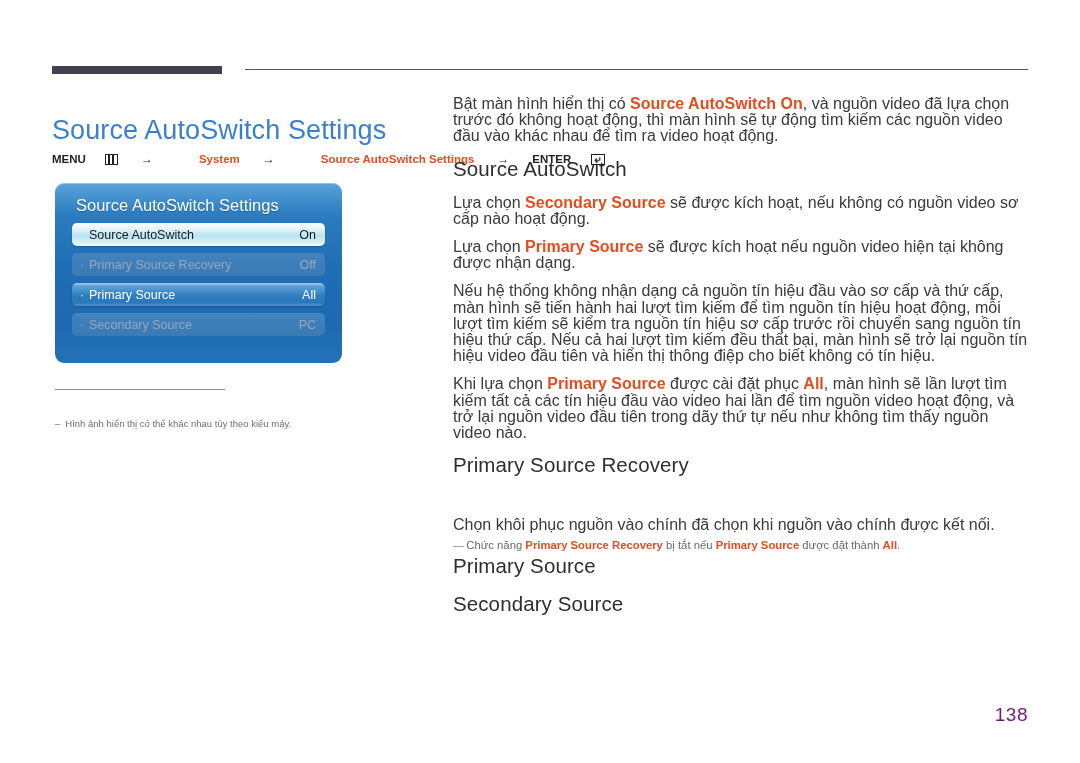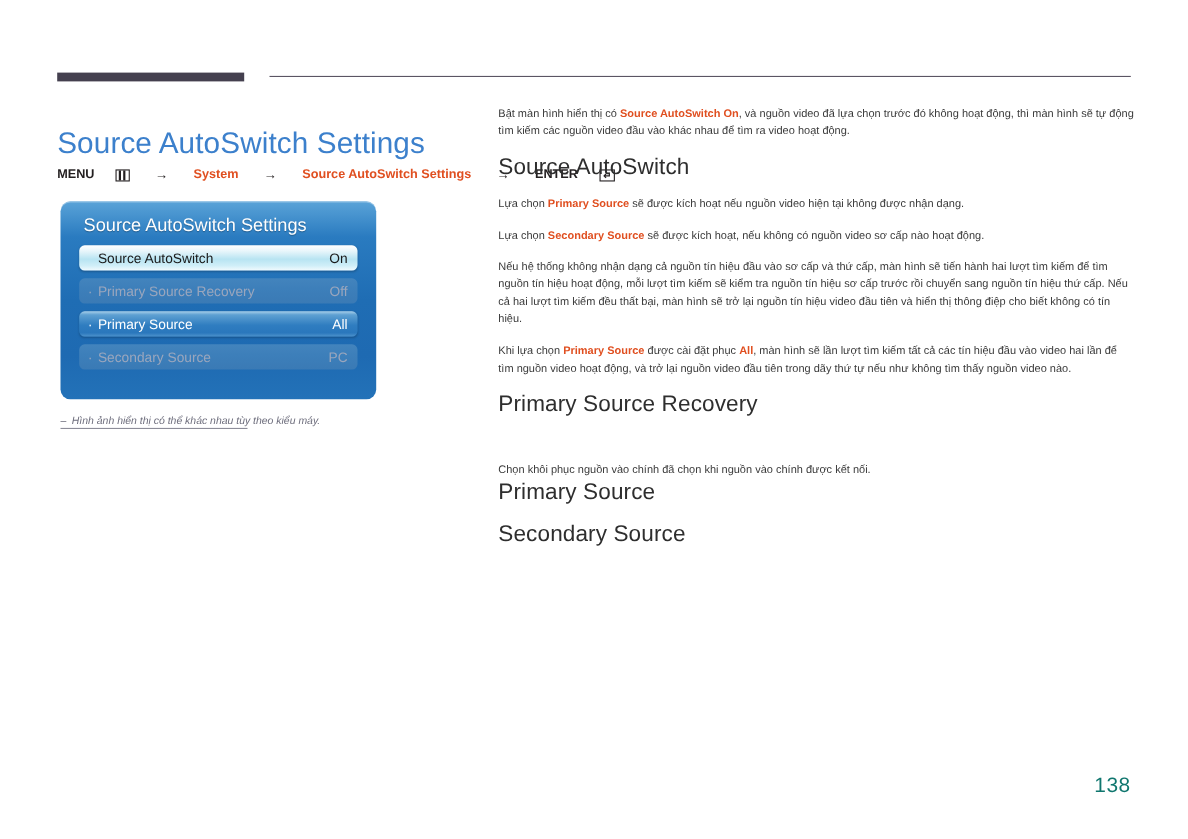--- a/index.html
+++ b/index.html
@@ -36,21 +36,21 @@
     white-space: nowrap;
   }
 
   #breadcrumb {
     position: absolute; left: 52px; top: 152px;
     font-size: 11.5px; font-weight: bold;
     white-space: nowrap;
     display: flex; align-items: center; gap: 18px;
     color: #231f20;
   }
-  #breadcrumb .crumb-orange { color: #e04f20; }
+  #breadcrumb .crumb-orange { color: #e04f20; margin-left: 23px; }
   #breadcrumb .crumb-dark { color: #231f20; }
   #breadcrumb .arrow { color: #231f20; padding: 0 5px; font-weight: normal; font-size: 12px; }
 
   .menu-glyph {
     display: inline-block;
     width: 13px; height: 11px;
     border: 1.6px solid #231f20;
     position: relative;
     margin-left: 1px;
     vertical-align: -1px;
@@ -122,35 +122,34 @@
   #osd-row-1 { top: 70px; }
   #osd-row-2 { top: 100px; }
   #osd-row-3 { top: 130px; }
 
   
   #footnote-rule {
     position: absolute; left: 55px; top: 389px;
     width: 170px; height: 1px; background: #8d8d99;
   }
   #footnote {
-    position: absolute; left: 55px; top: 377px;
+    position: absolute; left: 55px; top: 418px;
     width: 340px;
     font-size: 9.5px; color: #6d6d7c;
     white-space: nowrap;
-    font-style: italic;
   }
   #footnote .dash { margin-right: 5px; }
 
   
   #right-col {
     position: absolute; left: 453px; top: 96px;
     width: 578px;
   }
   .body-p {
-    font-size: 10px;
+    font-size: 16px;
     line-height: 16.2px;
     color: #3a3a3a;
     margin: 0 0 12px 0;
     text-align: left;
   }
   .body-p.nogap { margin-bottom: 0; margin-top: 40px; }
   .body-p .o { color: #e04f20; font-weight: bold; }
   .note-p {
     font-size: 11.3px; line-height: 16.2px;
     color: #6a6a6a; margin: 4px 0 0 0;
@@ -164,21 +163,21 @@
     color: #2e2e2e;
     margin: 0 0 14px 0;
     letter-spacing: 0.1px;
   }
   .sec-gap-top { margin-top: 28px; }
   .sec-gap-top-sm { margin-top: 26px; }
 
   
   #page-number {
     position: absolute; right: 52px; top: 704px;
-    font-size: 19px; color: #0f766e;
+    font-size: 19px; color: #701a75;
     letter-spacing: 0.5px;
   }
 </style>
 </head>
 <body>
 
 <div id="top-rule-bar"></div>
 <div id="top-rule-line"></div>
 
 <h1 id="page-title">Source AutoSwitch Settings</h1>
@@ -230,32 +229,33 @@
   <span class="dash">–</span><span>Hình ảnh hiển thị có thể khác nhau tùy theo kiểu máy.</span>
 </div>
 
 <div id="right-col">
 
   <p class="body-p"><span>Bật màn hình hiển thị có </span><span class="o">Source AutoSwitch On</span><span>, và nguồn video đã lựa chọn trước đó không hoạt động, thì màn hình sẽ tự động tìm kiếm các nguồn video đầu vào khác nhau để tìm ra video hoạt động.</span></p>
 
   <h2 class="sec">Source AutoSwitch</h2>
 
 
+  <p class="body-p"><span>Lựa chọn </span><span class="o">Secondary Source</span><span> sẽ được kích hoạt, nếu không có nguồn video sơ cấp nào hoạt động.</span></p>
+
   <p class="body-p"><span>Lựa chọn </span><span class="o">Primary Source</span><span> sẽ được kích hoạt nếu nguồn video hiện tại không được nhận dạng.</span></p>
 
-  <p class="body-p"><span>Lựa chọn </span><span class="o">Secondary Source</span><span> sẽ được kích hoạt, nếu không có nguồn video sơ cấp nào hoạt động.</span></p>
-
   <p class="body-p"><span>Nếu hệ thống không nhận dạng cả nguồn tín hiệu đầu vào sơ cấp và thứ cấp, màn hình sẽ tiến hành hai lượt tìm kiếm để tìm nguồn tín hiệu hoạt động, mỗi lượt tìm kiếm sẽ kiểm tra nguồn tín hiệu sơ cấp trước rồi chuyển sang nguồn tín hiệu thứ cấp. Nếu cả hai lượt tìm kiếm đều thất bại, màn hình sẽ trở lại nguồn tín hiệu video đầu tiên và hiển thị thông điệp cho biết không có tín hiệu.</span></p>
 
   <p class="body-p"><span>Khi lựa chọn </span><span class="o">Primary Source</span><span> được cài đặt phục </span><span class="o">All</span><span>, màn hình sẽ lần lượt tìm kiếm tất cả các tín hiệu đầu vào video hai lần để tìm nguồn video hoạt động, và trở lại nguồn video đầu tiên trong dãy thứ tự nếu như không tìm thấy nguồn video nào.</span></p>
 
   <h2 class="sec sec-gap-top">Primary Source Recovery</h2>
 
   <p class="body-p nogap">Chọn khôi phục nguồn vào chính đã chọn khi nguồn vào chính được kết nối.</p>
 
+  <p class="note-p"><span class="emdash">—</span><span>Chức năng </span><span class="o">Primary Source Recovery</span><span> bị tắt nếu </span><span class="o">Primary Source</span><span> được đặt thành </span><span class="o">All</span><span>.</span></p>
 
   <h2 class="sec sec-gap-top">Primary Source</h2>
 
   <h2 class="sec sec-gap-top-sm">Secondary Source</h2>
 
 </div>
 
 <div id="page-number">138</div>
 
 </body></html>

